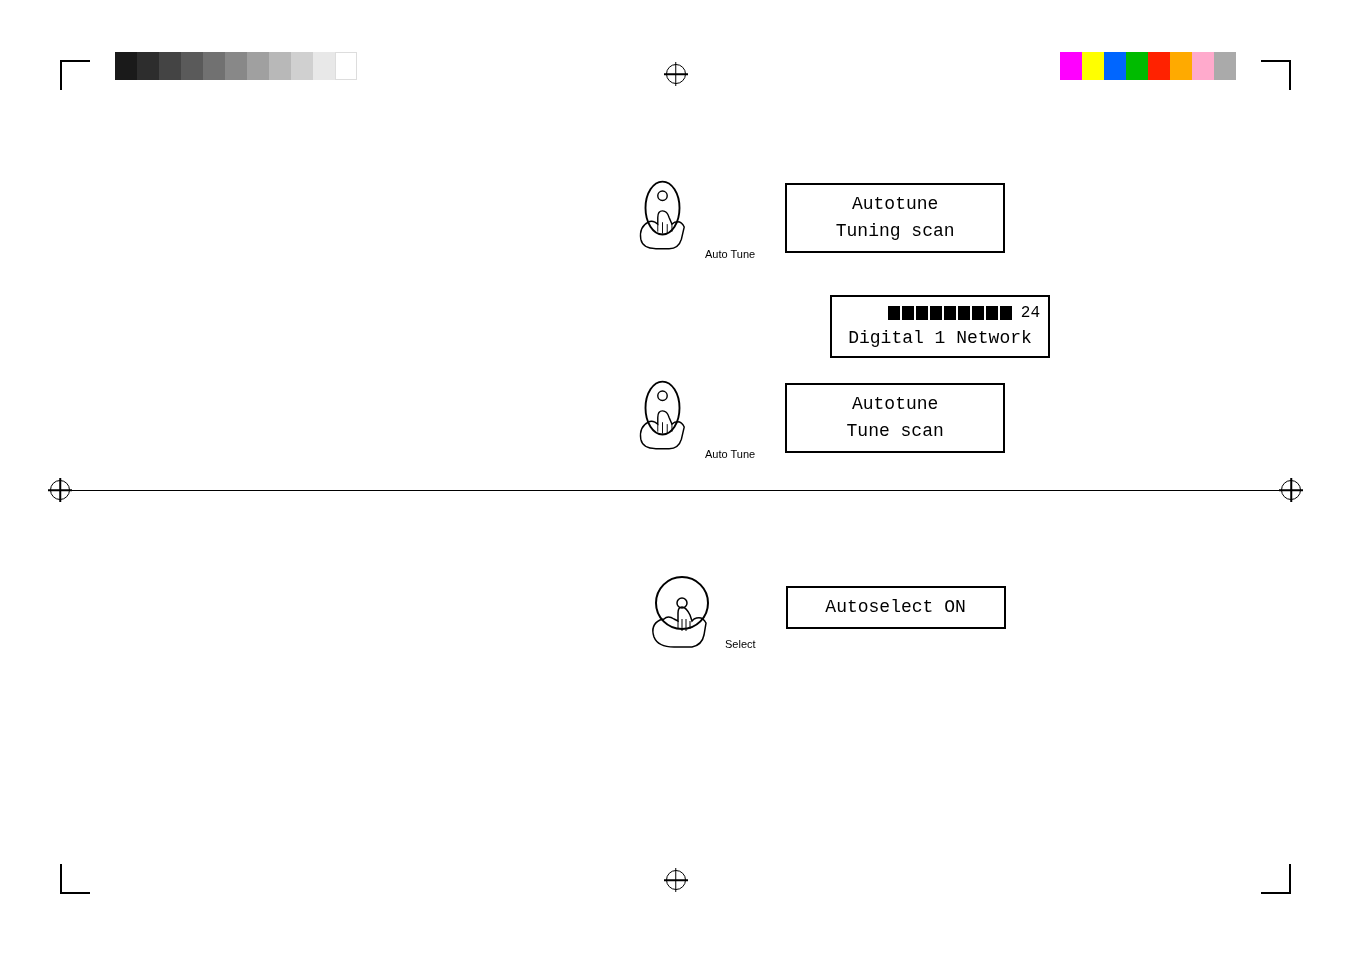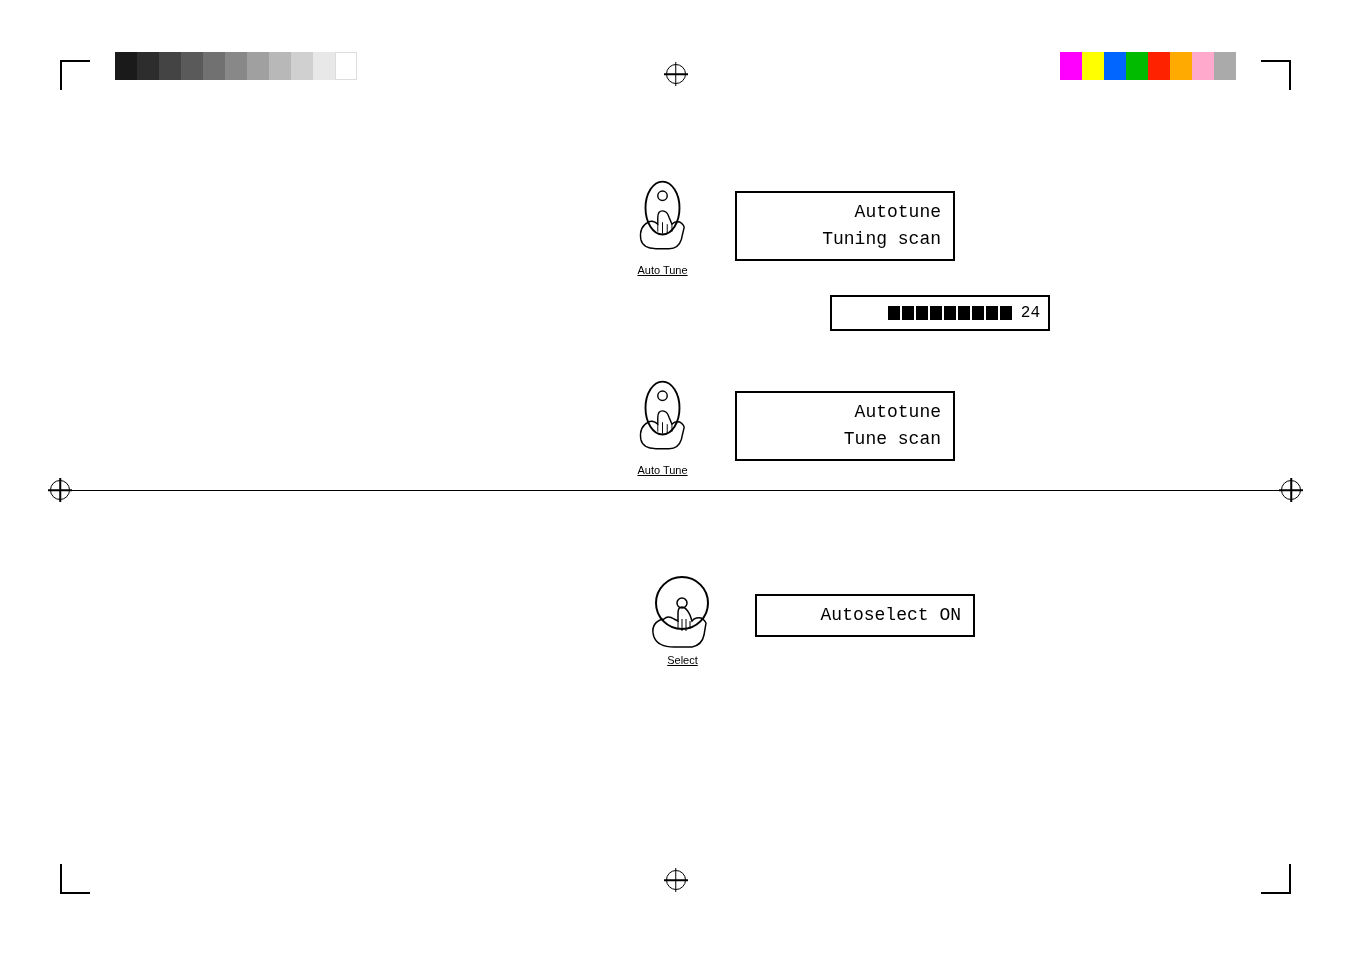--- a/index.html
+++ b/index.html
@@ -101,35 +101,34 @@
     .bottom-center-crosshair {
       position: absolute;
       left: 50%;
       bottom: 62px;
       transform: translateX(-50%);
     }
 
     
     .remote-icon {
       display: flex;
-      flex-direction: column;
-      align-items: center;
-      text-decoration: underline;
+      flex-direction: row;
+      align-items: flex-end;
     }
 
     
     .lcd-box {
       border: 2px solid #000;
       padding: 6px 12px;
       font-family: 'Courier New', monospace;
       font-size: 18px;
       line-height: 1.5;
       background: #fff;
       min-width: 220px;
-      text-align: right;
+      text-align: center;
     }
 
     .lcd-box.progress {
       padding: 4px 8px;
     }
 
     
     .section-row {
       position: absolute;
       display: flex;
@@ -275,20 +274,21 @@
           <div class="sq"></div>
         <div class="sq"></div>
           <div class="sq"></div>
           <div class="sq"></div>
         <div class="sq"></div>
           <div class="sq"></div>
           <div class="sq"></div>
       </div>
       <div class="progress-number">24</div>
     </div>
+    <div>Digital 1 Network</div>
   </div>
 </div>
 
 <div class="section-row" style="top: 375px; left: 620px;">
 
   <div class="remote-icon">
     <svg class="hand-svg" viewBox="0 0 90 90" fill="none" xmlns="http://www.w3.org/2000/svg">
       <ellipse cx="45" cy="35" rx="18" ry="28" stroke="#000" stroke-width="2" fill="none"></ellipse>
       <circle cx="45" cy="22" r="5" stroke="#000" stroke-width="1.5" fill="none"></circle>
       <path d="M30 50 Q20 55 22 68 Q24 78 38 78 L52 78 Q62 78 65 68 L68 55 Q65 48 58 50 L55 52 L52 45 Q50 38 45 38 Q40 38 40 45 L40 52 L37 50 Q33 48 30 50Z" stroke="#000" stroke-width="1.5" fill="none"></path>

